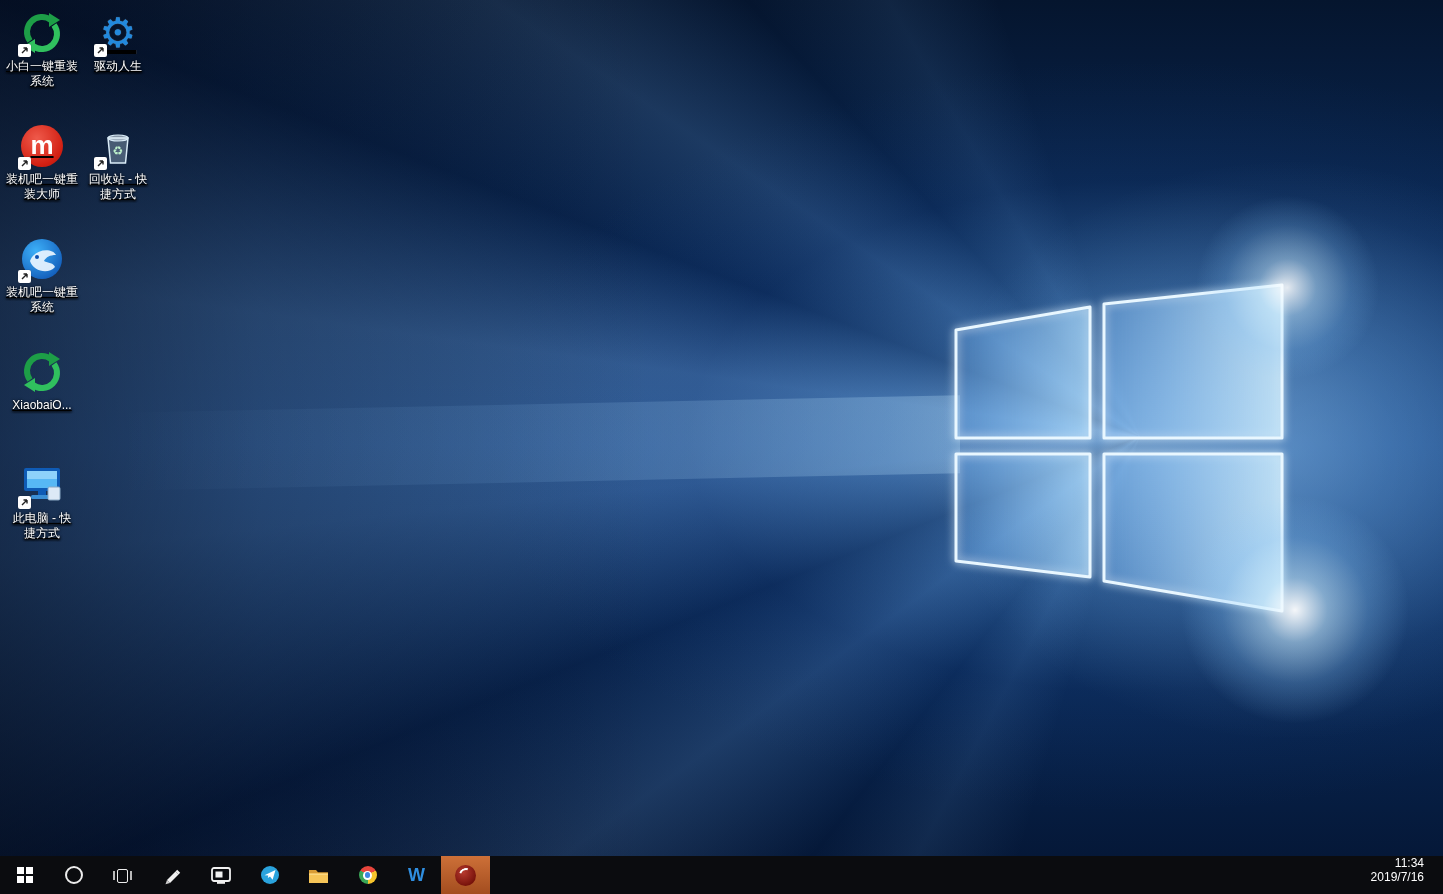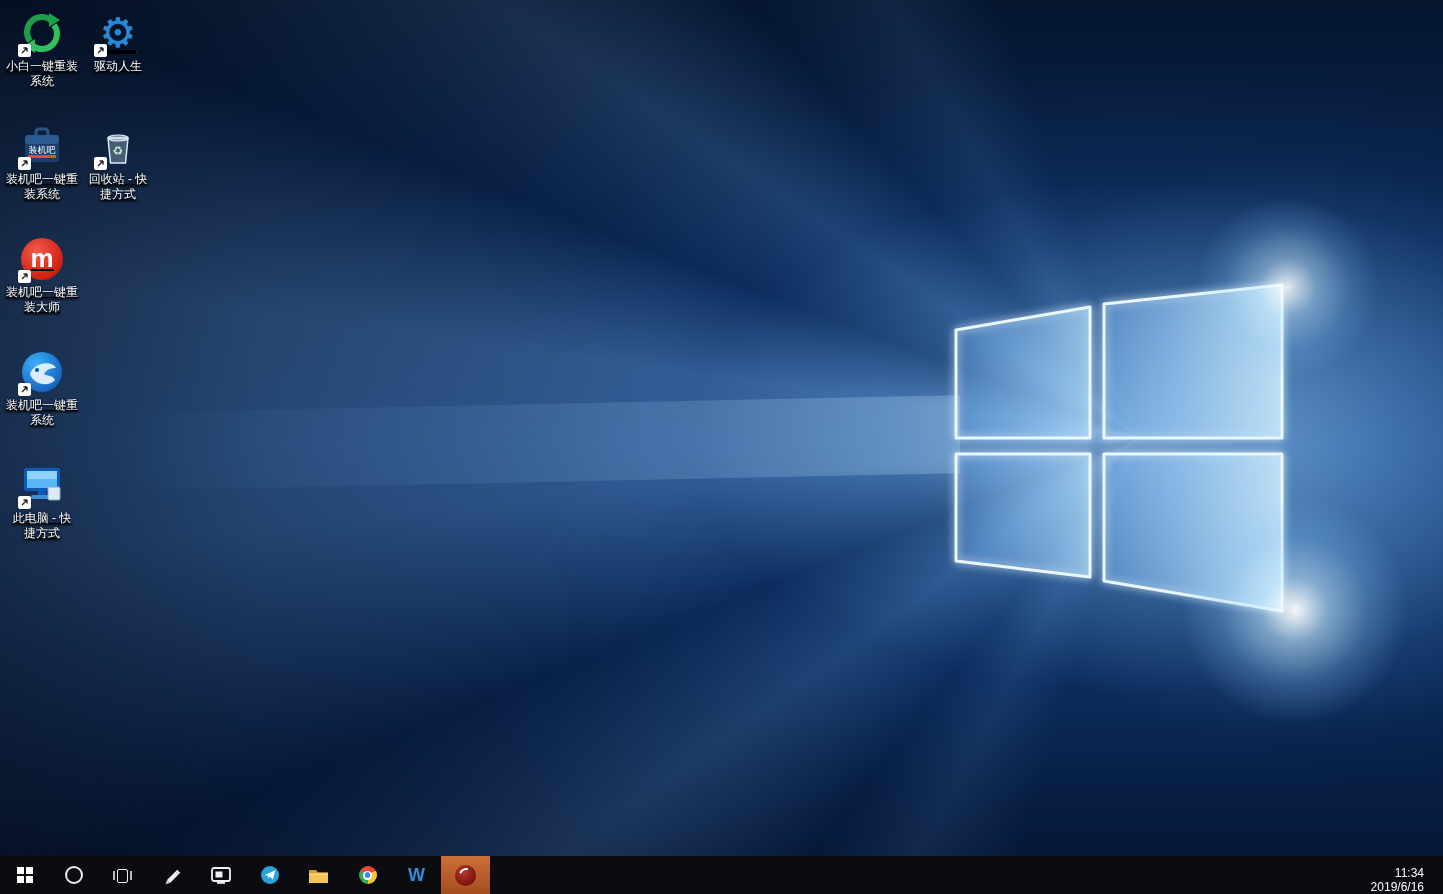--- a/index.html
+++ b/index.html
@@ -95,21 +95,21 @@
   .chrome { position:relative; width:18px; height:18px; border-radius:50%;
     background:conic-gradient(from -60deg, #e8453c 0deg 120deg, #f7c52c 120deg 240deg, #3aa757 240deg 360deg); }
   .chrome .w { position:absolute; inset:4.5px; background:#fff; border-radius:50%; }
   .chrome .b { position:absolute; inset:6.2px; background:#3e87e0; border-radius:50%; }
   .wps-letter { color:#2f8ee0; font-weight:bold; font-size:18px; line-height:1; }
   .active-tile { background:linear-gradient(180deg,#cd7038,#a34d1f); }
   .redapp { width:21px; height:21px; border-radius:50%; position:relative;
     background:radial-gradient(circle at 40% 35%, #b73a2e, #77120b 72%); }
   .redapp i { position:absolute; inset:3.5px; border:2px solid transparent; border-top-color:#fff;
     border-radius:50%; transform:rotate(-28deg); }
-  .tray { margin-left:auto; display:flex; align-items:flex-end; cursor:default; }
+  .tray { margin-left:auto; display:flex; align-items:flex-start; cursor:default; }
   .clock { color:#fff; font-size:12px; line-height:14px; text-align:right; padding:0 12px 0 8px; }
   .show-desktop { width:6px; border-left:1px solid #3a3b3e; }
 </style>
 </head>
 <body>
 
 <div class="wallpaper">
   <div class="beam"></div>
   <div class="glow-right"></div>
 
@@ -156,38 +156,20 @@
       <span class="shortcut-arrow">
         <svg width="9" height="9" viewBox="0 0 9 9">
             <path d="M2 7 L7 2 M7 2 H3.5 M7 2 V5.5" stroke="#222" stroke-width="1.4" fill="none"></path>
           </svg>
       </span>
     </div>
     <div class="lbl">小白一键重装
 系统</div>
   </div>
 
-  <div class="dicon">
-    <div class="art">
-      <svg width="44" height="44" viewBox="0 0 44 44">
-        <rect x="16" y="5" width="12" height="9" rx="3" fill="none" stroke="#2c557f" stroke-width="3"></rect>
-        <rect x="5" y="11" width="34" height="27" rx="3" fill="#1b3e6e"></rect>
-        <rect x="5" y="11" width="34" height="9" rx="3" fill="#2c5b92"></rect>
-        <rect x="8" y="31" width="28" height="3" fill="#e84a3a"></rect>
-        <text x="22" y="29" text-anchor="middle" font-size="9" fill="#ffffff">装机吧</text>
-      </svg>
-      <span class="shortcut-arrow">
-        <svg width="9" height="9" viewBox="0 0 9 9">
-            <path d="M2 7 L7 2 M7 2 H3.5 M7 2 V5.5" stroke="#222" stroke-width="1.4" fill="none"></path>
-          </svg>
-      </span>
-    </div>
-    <div class="lbl">装机吧一键重
-装系统</div>
-  </div>
 
   <div class="dicon">
     <div class="art">
       <div class="red-circle">
         <span class="letter">m</span>
       </div>
       <span class="shortcut-arrow">
         <svg width="9" height="9" viewBox="0 0 9 9">
             <path d="M2 7 L7 2 M7 2 H3.5 M7 2 V5.5" stroke="#222" stroke-width="1.4" fill="none"></path>
           </svg>
@@ -213,20 +195,31 @@
       <span class="shortcut-arrow">
         <svg width="9" height="9" viewBox="0 0 9 9">
             <path d="M2 7 L7 2 M7 2 H3.5 M7 2 V5.5" stroke="#222" stroke-width="1.4" fill="none"></path>
           </svg>
       </span>
     </div>
     <div class="lbl">装机吧一键重
 系统</div>
   </div>
 
+  <div class="dicon">
+    <div class="art">
+      <svg width="44" height="44" viewBox="0 0 44 44">
+        <path d="M10 30 A15 15 0 0 1 31 9" fill="none" stroke="#1d9e47" stroke-width="6"></path>
+        <polygon points="29,2 29,16 40,9" fill="#1d9e47"></polygon>
+        <path d="M34 14 A15 15 0 0 1 13 35" fill="none" stroke="#30c05e" stroke-width="6"></path>
+        <polygon points="15,28 15,42 4,35" fill="#30c05e"></polygon>
+      </svg>
+    </div>
+    <div class="lbl">XiaobaiO...</div>
+  </div>
 
   <div class="dicon">
     <div class="art">
       <svg width="44" height="44" viewBox="0 0 44 44">
         <rect x="4" y="5" width="36" height="23" rx="2" fill="#0f5bb5"></rect>
         <rect x="7" y="8" width="30" height="17" fill="#57b8f5"></rect>
         <rect x="7" y="8" width="30" height="8" fill="#8ed2fa"></rect>
         <rect x="18" y="28" width="8" height="4" fill="#0f5bb5"></rect>
         <rect x="11" y="32" width="22" height="4" rx="1.5" fill="#3b8fd4"></rect>
         <rect x="28" y="24" width="12" height="13" rx="1.5" fill="#dce9f6" stroke="#8aa8c4"></rect>
@@ -339,18 +332,18 @@
 
   <button class="tb-btn active-tile">
     <span class="redapp">
         <i></i>
       </span>
   </button>
 
   <div class="tray">
     <div class="clock">
       <div>11:34</div>
-      <div>2019/6/16</div>
+      <div>2019/7/16</div>
     </div>
     <div class="show-desktop"></div>
   </div>
 
 </div>
 
 </body></html>

